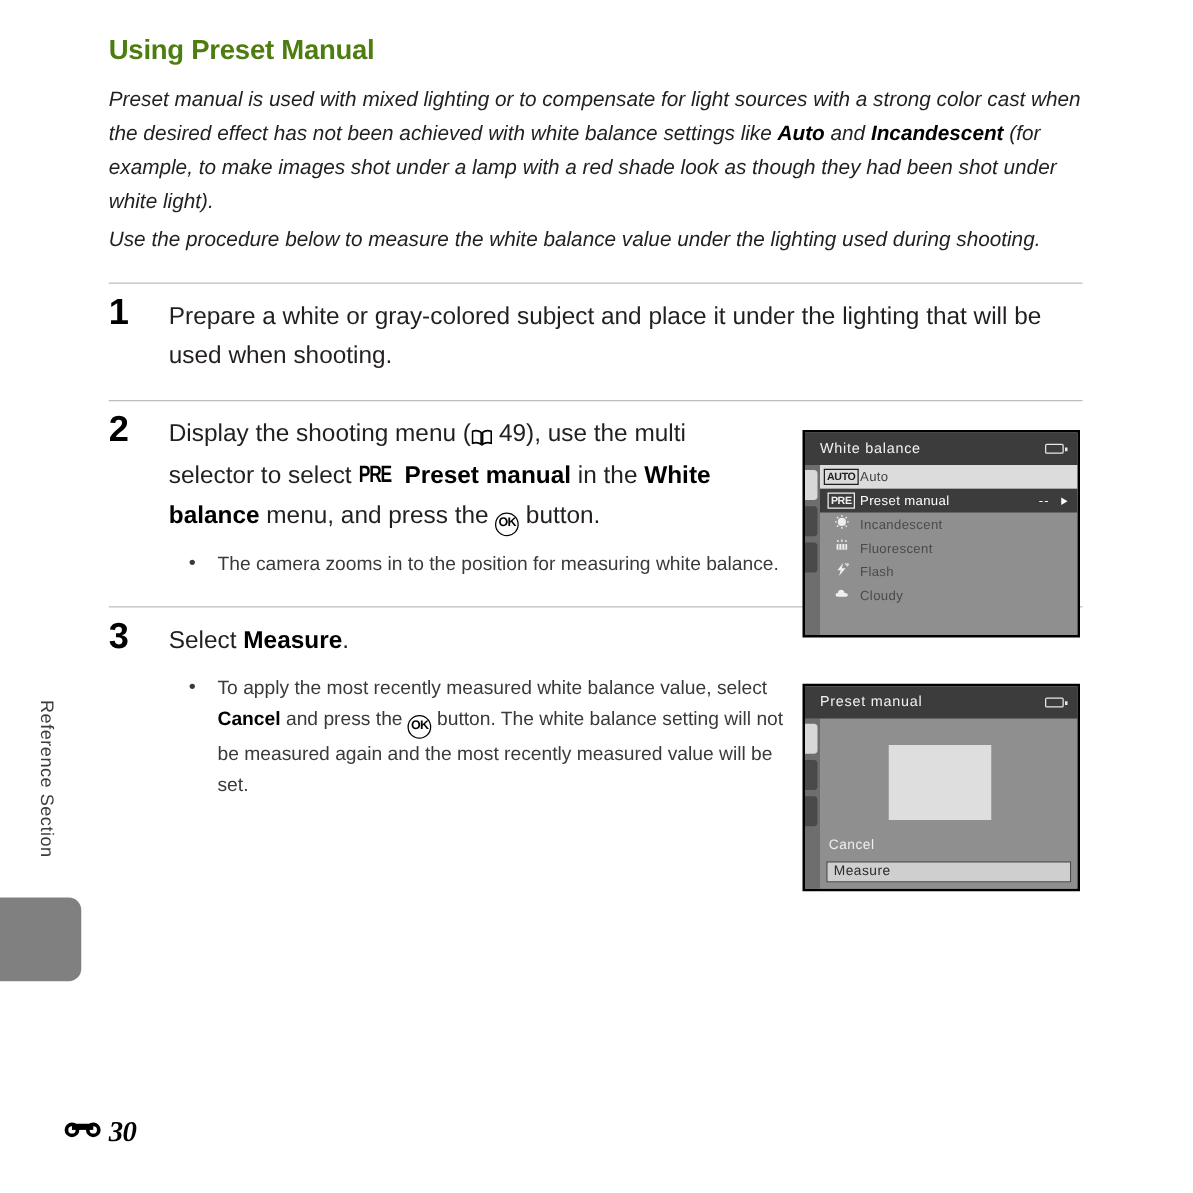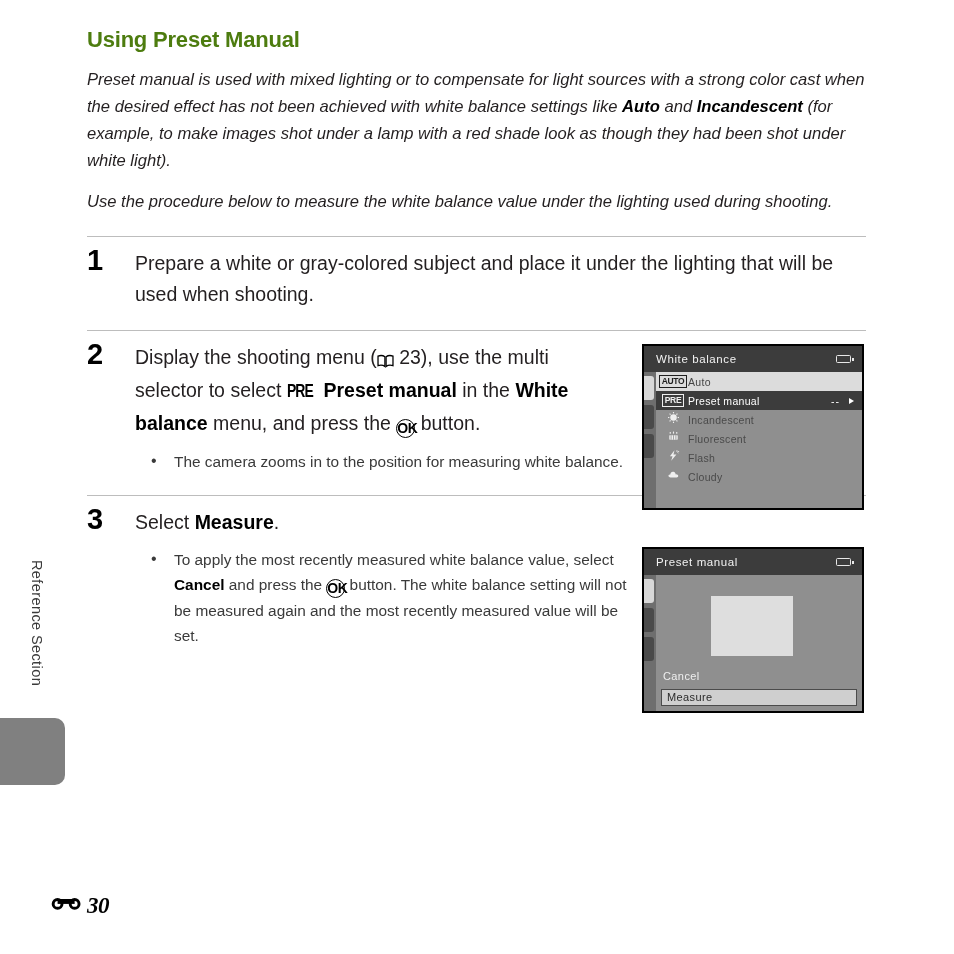--- a/index.html
+++ b/index.html
@@ -62,21 +62,21 @@
     color: #4d7c0f;
   }
 
   p.body-text {
     font-size: 16.6px;
     line-height: 27px;
     margin: 13px 0 0 0;
     color: #231f20;
     font-style: italic;
   }
-  p.body-text.tight { margin-top: 14px; }
+  p.body-text.tight { margin-top: 4px; }
 
   b { font-weight: bold; color: #000; }
 
   hr.rule {
     border: none;
     border-top: 1px solid #bdbdbd;
     margin: 21px 0 0 0;
     height: 0;
   }
 
@@ -133,21 +133,21 @@
     vertical-align: -2px;
   }
   
   svg.book-ico { width: 17px; height: 14px; vertical-align: -2px; }
   
   .ok-ico {
     display: inline-block;
     width: 17px; height: 17px;
     border: 1.6px solid #000;
     border-radius: 50%;
-    font-size: 14px;
+    font-size: 10px;
     font-weight: bold;
     line-height: 16px;
     text-align: center;
     letter-spacing: -0.5px;
     vertical-align: -3px;
     color: #000;
     font-family: "Liberation Sans", sans-serif;
   }
   
   .pre-ico {
@@ -384,21 +384,21 @@
     <div class="step-text">Prepare a white or gray-colored subject and place it under the lighting that will be used when shooting.</div>
   </div>
 
   <hr class="rule">
 
   <div class="step narrow">
     <div class="step-num">2</div>
     <div class="step-text"><span>Display the shooting menu (</span><span class="ico"><svg class="book-ico" viewBox="0 0 20 16">
             <path d="M1.2 2.2 C4 1.2 7.4 1.6 9.3 3.1 L9.3 14.4 C7.4 12.9 4 12.5 1.2 13.4 Z" fill="none" stroke="#000" stroke-width="1.5"></path>
             <path d="M18.8 2.2 C16 1.2 12.6 1.6 10.7 3.1 L10.7 14.4 C12.6 12.9 16 12.5 18.8 13.4 Z" fill="none" stroke="#000" stroke-width="1.5"></path>
-          </svg></span> <span>23</span><span>), use the multi selector to select </span><span class="pre-ico">PRE</span> <b>Preset manual</b><span> in the </span><b>White balance</b><span> menu, and press the </span><span class="ok-ico">OK</span><span> button.</span></div>
+          </svg></span> <span>49</span><span>), use the multi selector to select </span><span class="pre-ico">PRE</span> <b>Preset manual</b><span> in the </span><b>White balance</b><span> menu, and press the </span><span class="ok-ico">OK</span><span> button.</span></div>
 
     <ul class="bullets w1">
       <li>The camera zooms in to the position for measuring white balance.</li>
     </ul>
   </div>
 
   <hr class="rule">
 
   <div class="step narrow">
     <div class="step-num">3</div>

